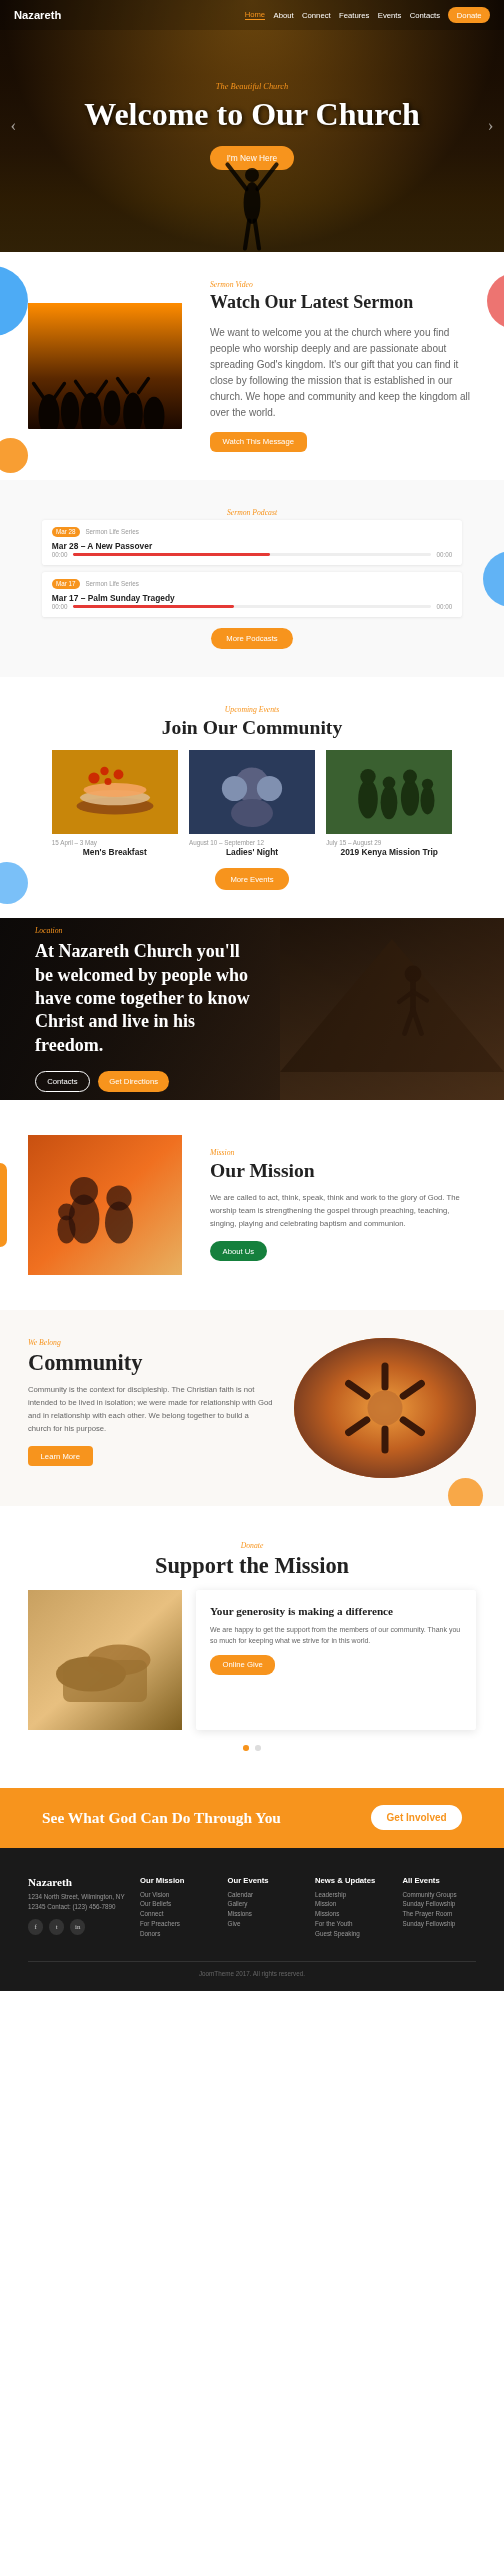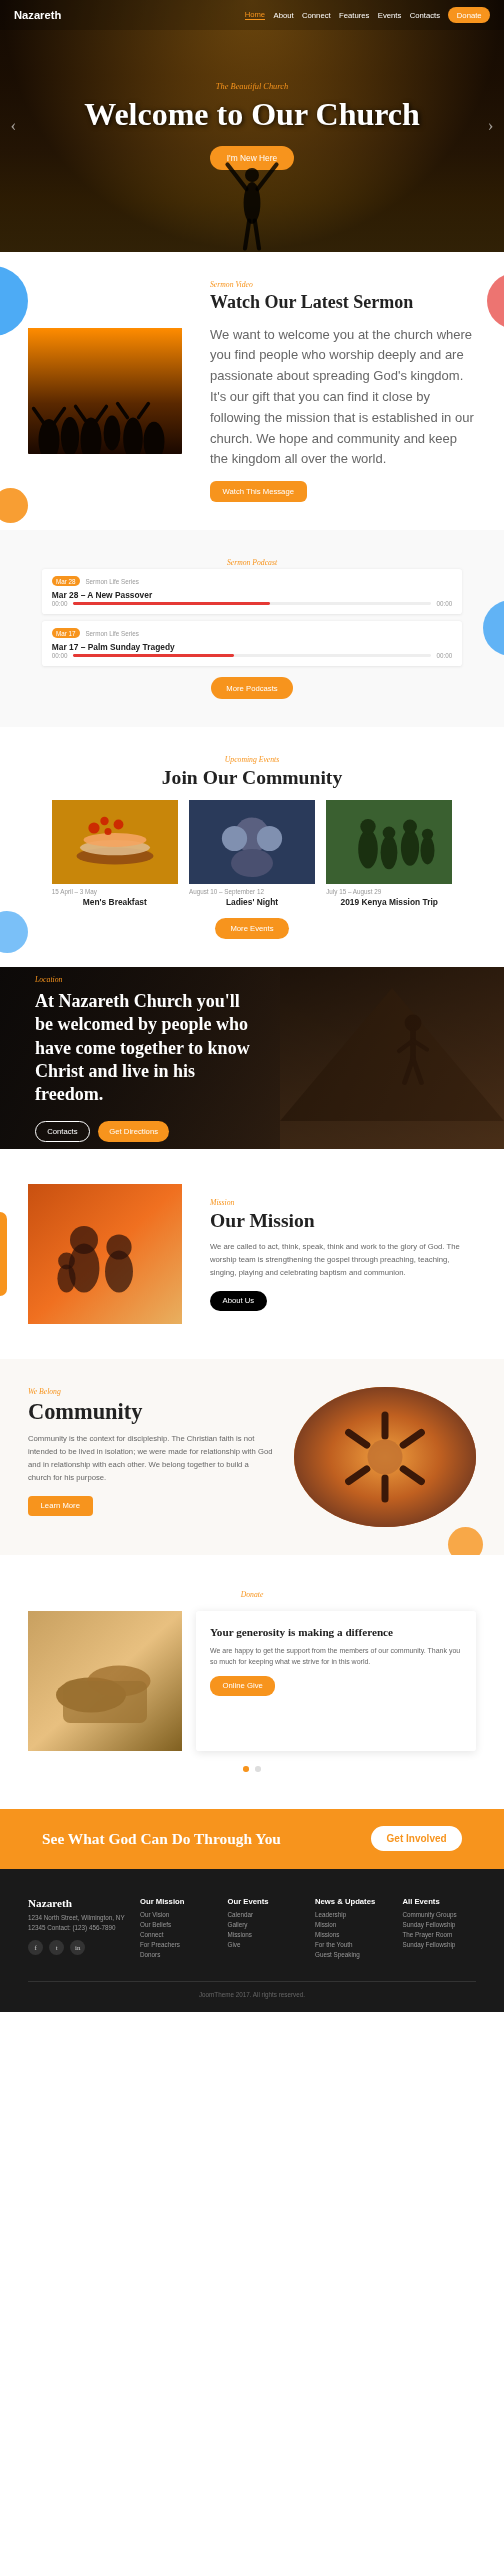--- a/index.html
+++ b/index.html
@@ -131,21 +131,21 @@
     }
     .crowd-silhouette {
       width: 100%;
       height: 100%;
       background: linear-gradient(to top, #1a0800 0%, #3a1e00 40%, #7a4010 70%, #ff8c00 100%);
       position: relative;
     }
     .watch-sermon-content { flex: 1; }
     .watch-sermon-content .section-label { text-align: left; }
     .watch-sermon-content .section-title { text-align: left; font-size: 18px; line-height: 1.2; }
-    .sermon-desc { font-size: 13px; color: #666; line-height: 1.6; margin-bottom: 11.2px; font-family: sans-serif; }
+    .sermon-desc { font-size: 10px; color: #666; line-height: 1.6; margin-bottom: 11.2px; font-family: sans-serif; }
     .watch-btn {
       background: #f7941d;
       color: #fff;
       border: none;
       padding: 5.6px 12.6px;
       border-radius: 6px;
       font-size: 7.7px;
       cursor: pointer;
       font-family: sans-serif;
     }
@@ -357,21 +357,21 @@
       flex-shrink: 0;
       border-radius: 2.1px;
       background: linear-gradient(135deg, #c85010, #f07020, #e8b060, #a04020);
       position: relative;
     }
     .mission-content { flex: 1; }
     .mission-content .section-label { text-align: left; }
     .mission-title { font-size: 19.6px; font-weight: bold; color: #222; font-family: 'Georgia', serif; margin-bottom: 8.4px; }
     .mission-desc { font-size: 7.7px; color: #666; line-height: 1.7; margin-bottom: 11.2px; font-family: sans-serif; }
     .about-btn {
-      background: #000000;
+      background: #15803d;
       color: #fff;
       border: none;
       padding: 5.6px 12.6px;
       border-radius: 14px;
       font-size: 7.7px;
       cursor: pointer;
       font-family: sans-serif;
     }
     .deco-orange-left {
       position: absolute;
@@ -815,20 +815,21 @@
         <circle cx="0" cy="0" r="25" fill="#c07030" opacity="0.8"></circle>
       </g>
     </svg>
   </div>
 
   <div class="deco-yellow-bottom deco-abs"></div>
 </section>
 
 <section class="support-section">
   <p class="section-label">Donate</p>
+  <h2 class="section-title">Support the Mission</h2>
 
   <div class="support-content">
     <div class="support-img">
       <svg viewBox="0 0 220 200" width="154" height="140">
         <defs>
           <linearGradient id="supportGrad" x1="0%" y1="0%" x2="100%" y2="100%">
             <stop offset="0%" style="stop-color:#c8a060"></stop>
             <stop offset="50%" style="stop-color:#e8c080"></stop>
             <stop offset="100%" style="stop-color:#806020"></stop>
           </linearGradient>

